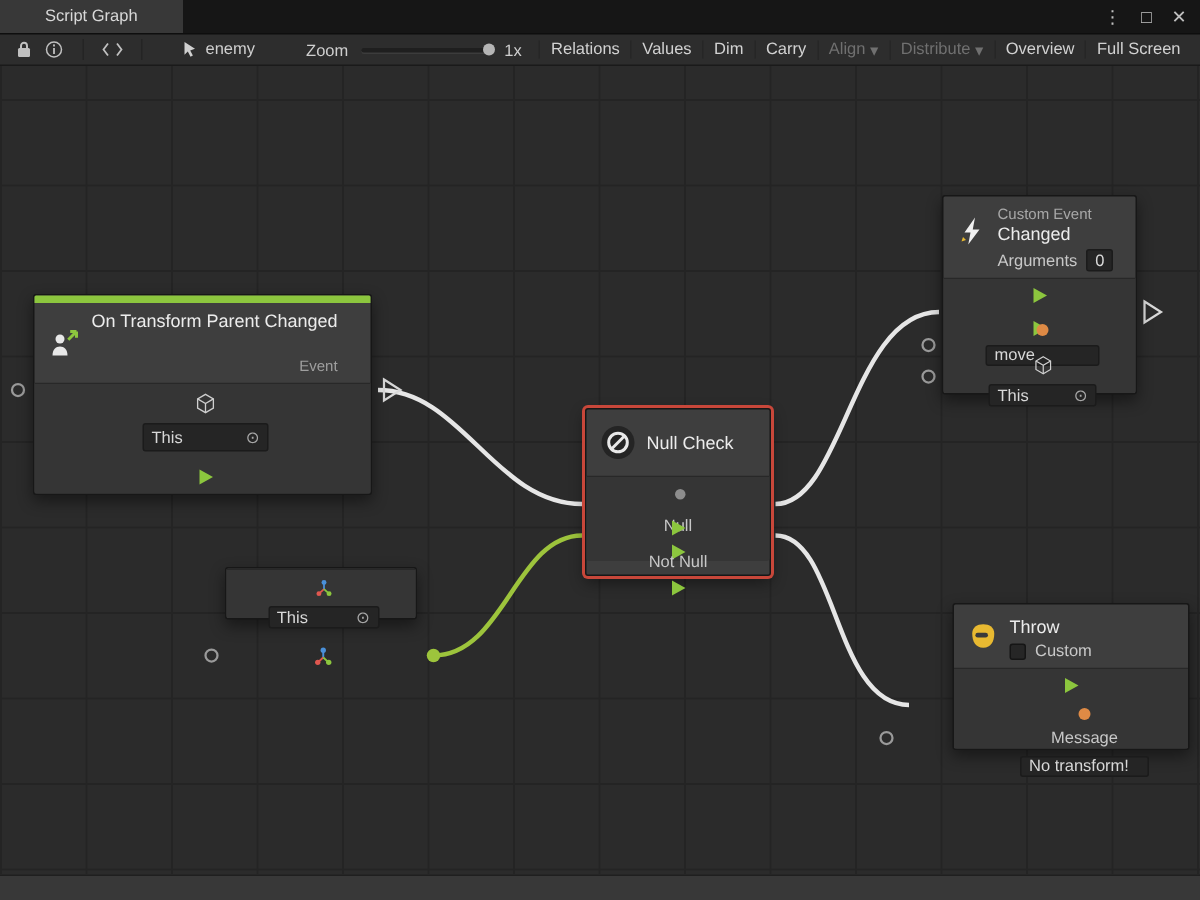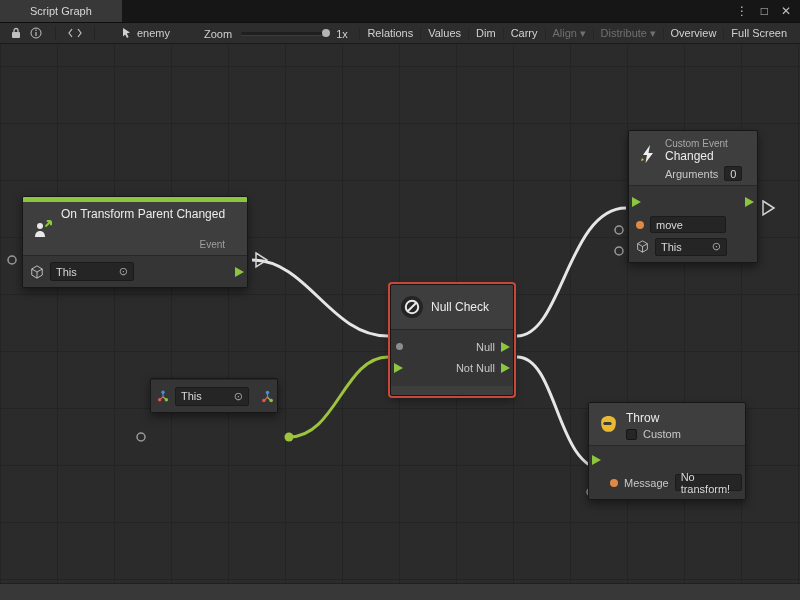--- a/index.html
+++ b/index.html
@@ -41,21 +41,21 @@
   
   .node { position:absolute; background:#3E3E3E; border:1px solid #171717; border-radius:2px;
           box-shadow:0 4px 10px rgba(0,0,0,.45); font-size:11px; color:#ddd; }
   .node.selected { box-shadow:0 0 0 2px var(--selection_red,#C8473A), 0 4px 10px rgba(0,0,0,.45); }
   .green-top { height:5px; background:var(--accent_green,#8CC63E); border-radius:1px 1px 0 0; }
   .nhead { display:flex; align-items:center; gap:7px; padding:5px 9px; }
   .ntitle { font-size:12px; color:#ececec; display:block; }
   .nsub { font-size:10px; color:#9f9f9f; display:block; margin-top:18px;text-align:right; }
   .ncat { font-size:10px; color:#a8a8a8; display:block; }
   .nbody { background:#353535; border-top:1px solid #282828; border-radius:0 0 2px 2px; padding:4px 0; }
-  .nrow { display:flex; align-items:center; gap:6px; padding:2px 3px; }
+  .nrow { display:flex; align-items:center; gap:6px; padding:2px 3px;flex-direction:column; }
   .arrow { width:0; height:0; border-top:5.5px solid transparent; border-bottom:5.5px solid transparent;
            border-left:9px solid var(--accent_green,#8CC63E); flex:0 0 auto; }
   .dropdown { background:#252525; border:1px solid #1b1b1b; border-radius:2px; height:19px;
               display:flex; align-items:center; justify-content:space-between; padding:0 5px; color:#d8d8d8; }
   .picker { color:#a8a8a8; font-size:11px; margin-left:6px; }
   .tfield { background:#252525; border:1px solid #1b1b1b; border-radius:2px; height:17px;
             display:flex; align-items:center; padding:0 5px; color:#d8d8d8; }
   .dot { border-radius:50%; flex:0 0 auto; }
   .dot.orange { width:8px; height:8px; background:var(--string_orange,#DE8A45); }
   .dot.gray { width:7px; height:7px; background:#8d8d8d; margin-left:2px; }
@@ -195,21 +195,21 @@
           <span class="dropdown" style="width:84px">
             <span>This</span>
             <span class="picker">⊙</span>
           </span>
           <span class="flex"></span>
           <span class="arrow"></span>
         </div>
       </div>
     </div>
 
-    <div class="node selected" style="left:390px;top:240px;width:124px;height:112px">
+    <div class="node selected" style="left:390px;top:228px;width:124px;height:112px">
       <div class="nhead" style="padding:10px 9px">
         <span class="icon">
           <svg width="24" height="24" viewBox="0 0 24 24">
             <circle cx="12" cy="12" r="11" fill="#242424"></circle>
             <circle cx="12" cy="12" r="6.2" fill="none" stroke="#e8e8e8" stroke-width="2"></circle>
             <line x1="7.2" y1="16.8" x2="16.8" y2="7.2" stroke="#e8e8e8" stroke-width="2"></line>
           </svg>
         </span>
         <span class="ntitle">Null Check</span>
       </div>
@@ -296,21 +296,21 @@
               </svg>
           </span>
           <span class="dropdown" style="width:72px;height:18px">
             <span>This</span>
             <span class="picker">⊙</span>
           </span>
         </div>
       </div>
     </div>
 
-    <div class="node" style="left:588px;top:358px;width:158px">
+    <div class="node" style="left:635px;top:358px;width:158px">
       <div class="nhead" style="align-items:flex-start;padding:8px 9px 5px">
         <span class="icon" style="margin-top:3px">
           <svg width="21" height="21" viewBox="0 0 20 20">
             <path d="M3 8c0-4 3-6 7-6s7 2 7 6c0 5-2 9-7 9s-7-4-7-9z" fill="#E8B931"></path>
             <rect x="5" y="7.5" width="8" height="3" rx="1.5" fill="#3a3a3a"></rect>
           </svg>
         </span>
         <span>
           <span class="ntitle">Throw</span>
           <span class="args-row">

